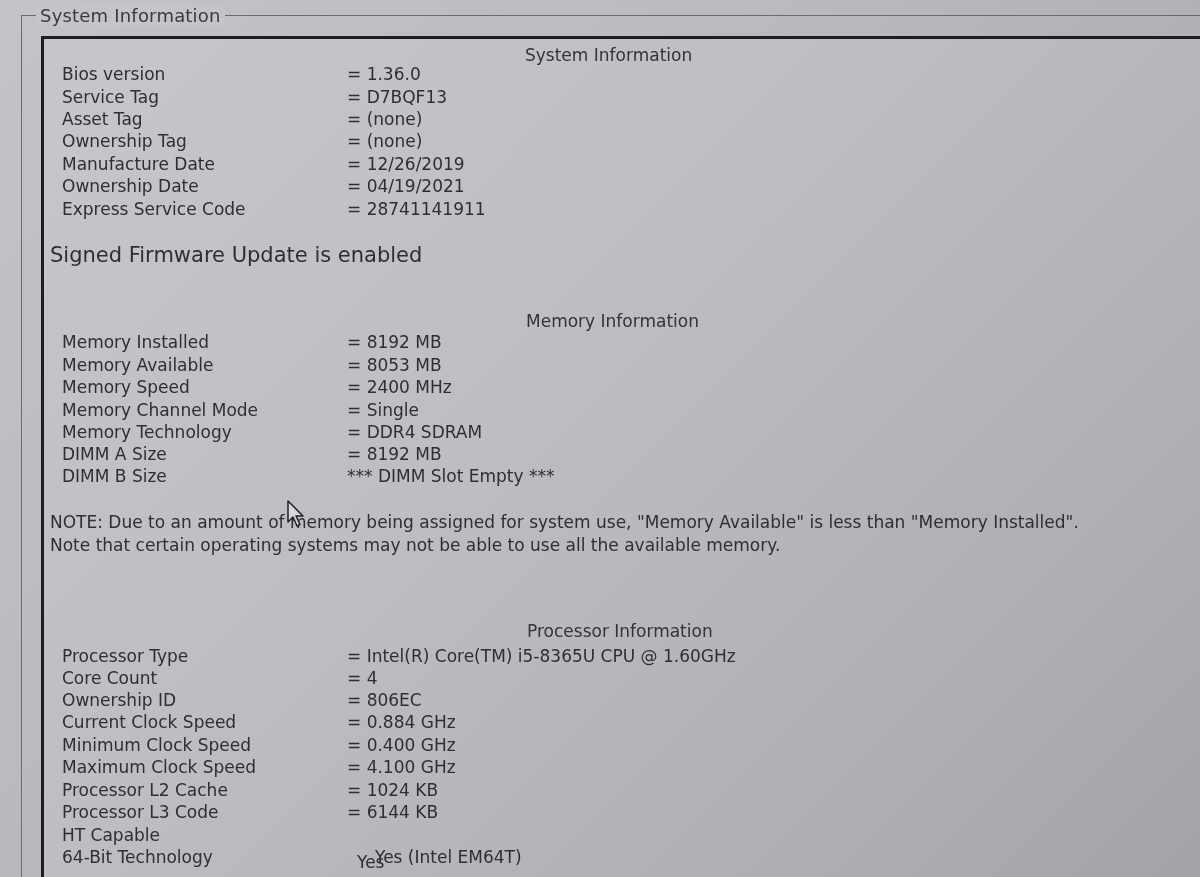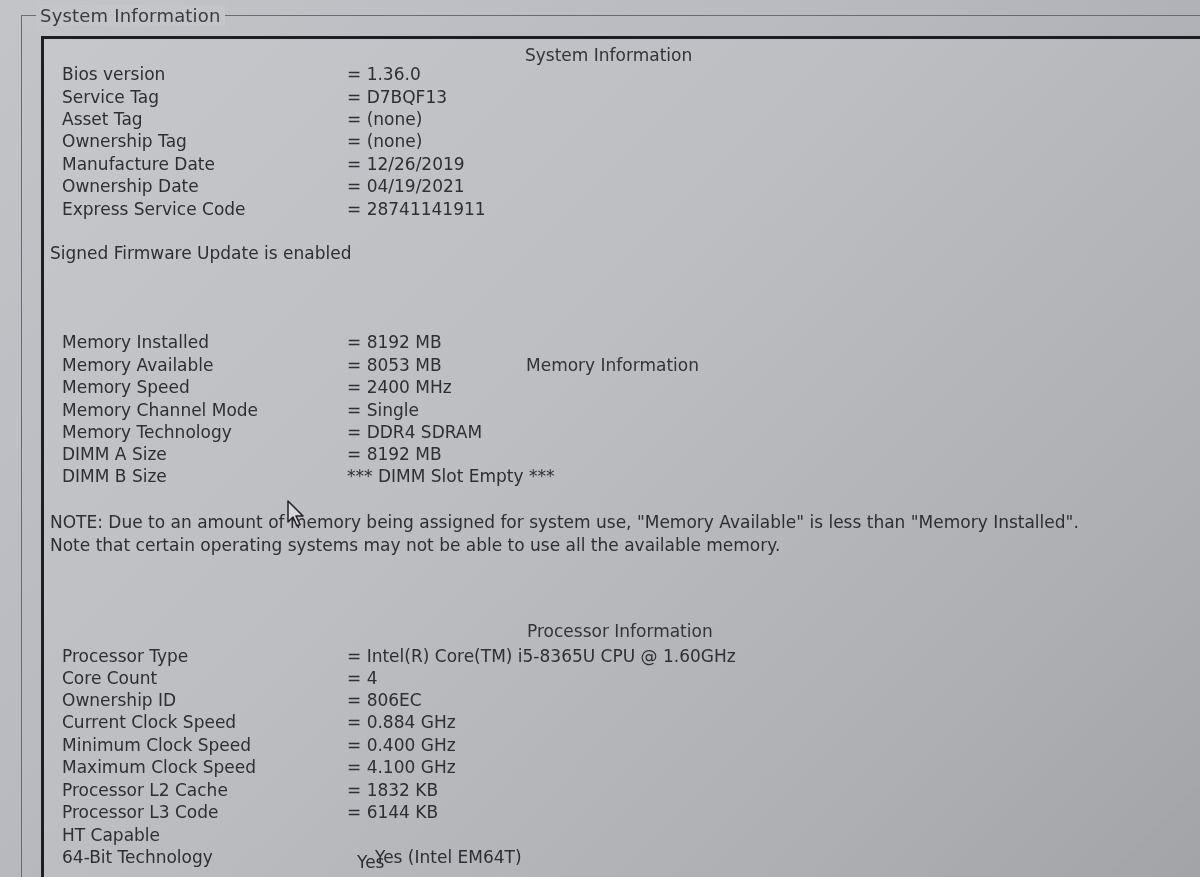--- a/index.html
+++ b/index.html
@@ -65,21 +65,21 @@
     }
     .row .value {
       position: absolute;
       left: 297px;
       top: 0;
       text-align: center;
     }
     .line {
       position: absolute;
       left: 50px;
-      font-size: 17px;
+      font-size: 21px;
       white-space: nowrap;
       color: #2e2e33;
     }
     .note {
       position: absolute;
       left: 50px;
       top: 511px;
       width: 1040px;
       font-size: 17px;
       line-height: 23px;
@@ -127,21 +127,21 @@
   <span class="label">Ownership Date</span>
   <span class="value">= 04/19/2021</span>
 </div>
 <div class="row" style="top:199px;">
   <span class="label">Express Service Code</span>
   <span class="value">= 28741141911</span>
 </div>
 
 <div class="line" style="top:243px;">Signed Firmware Update is enabled</div>
 
-<div class="section-title" style="left:526px; top:311px;margin-top:44px;">Memory Information</div>
+<div class="section-title" style="left:526px; top:311px;">Memory Information</div>
 
 <div class="row" style="top:332px;">
   <span class="label">Memory Installed</span>
   <span class="value">= 8192 MB</span>
 </div>
 <div class="row" style="top:355px;">
   <span class="label">Memory Available</span>
   <span class="value">= 8053 MB</span>
 </div>
 <div class="row" style="top:377px;">
@@ -188,21 +188,21 @@
 <div class="row" style="top:735px;">
   <span class="label">Minimum Clock Speed</span>
   <span class="value">= 0.400 GHz</span>
 </div>
 <div class="row" style="top:757px;">
   <span class="label">Maximum Clock Speed</span>
   <span class="value">= 4.100 GHz</span>
 </div>
 <div class="row" style="top:780px;">
   <span class="label">Processor L2 Cache</span>
-  <span class="value">= 1832 KB</span>
+  <span class="value">= 1024 KB</span>
 </div>
 <div class="row" style="top:802px;">
   <span class="label">Processor L3 Code</span>
   <span class="value">= 6144 KB</span>
 </div>
 <div class="row" style="top:825px;">
   <span class="label">HT Capable</span>
   <span class="value" style="left:307px;margin-top:27px;">Yes</span>
 </div>
 <div class="row" style="top:847px;">

